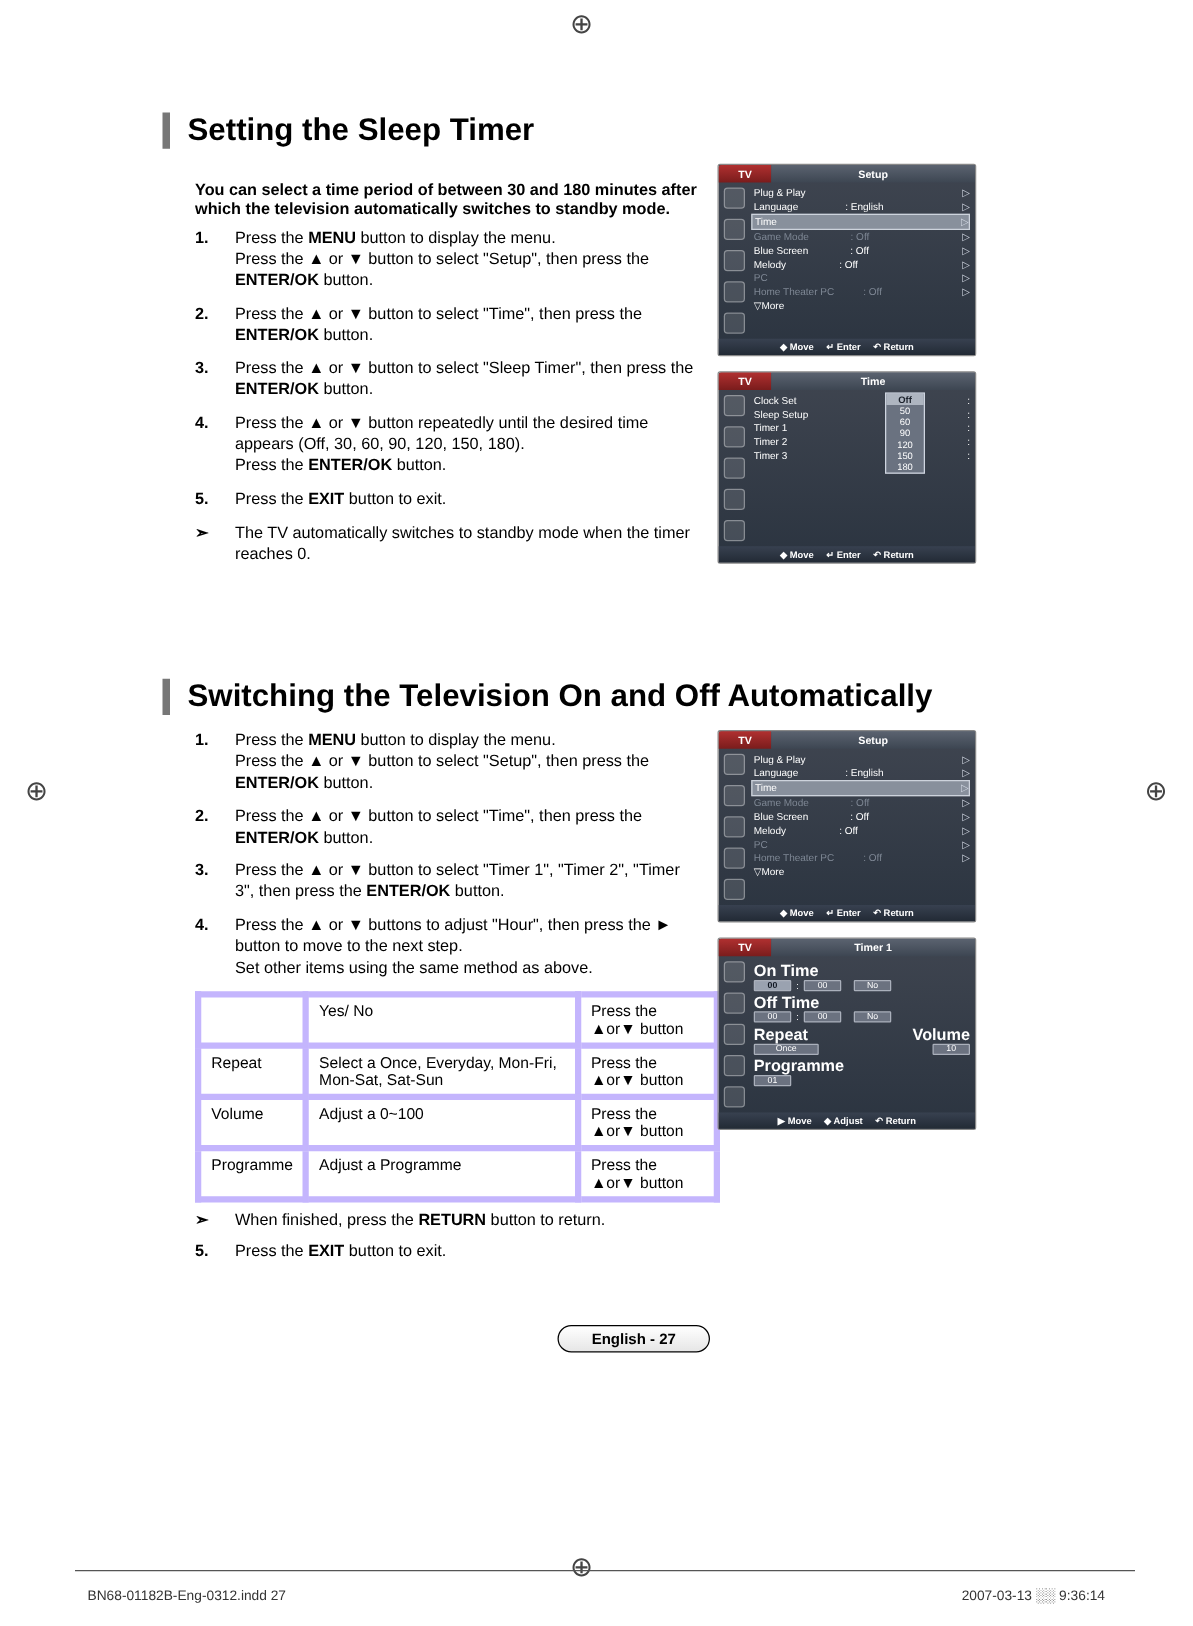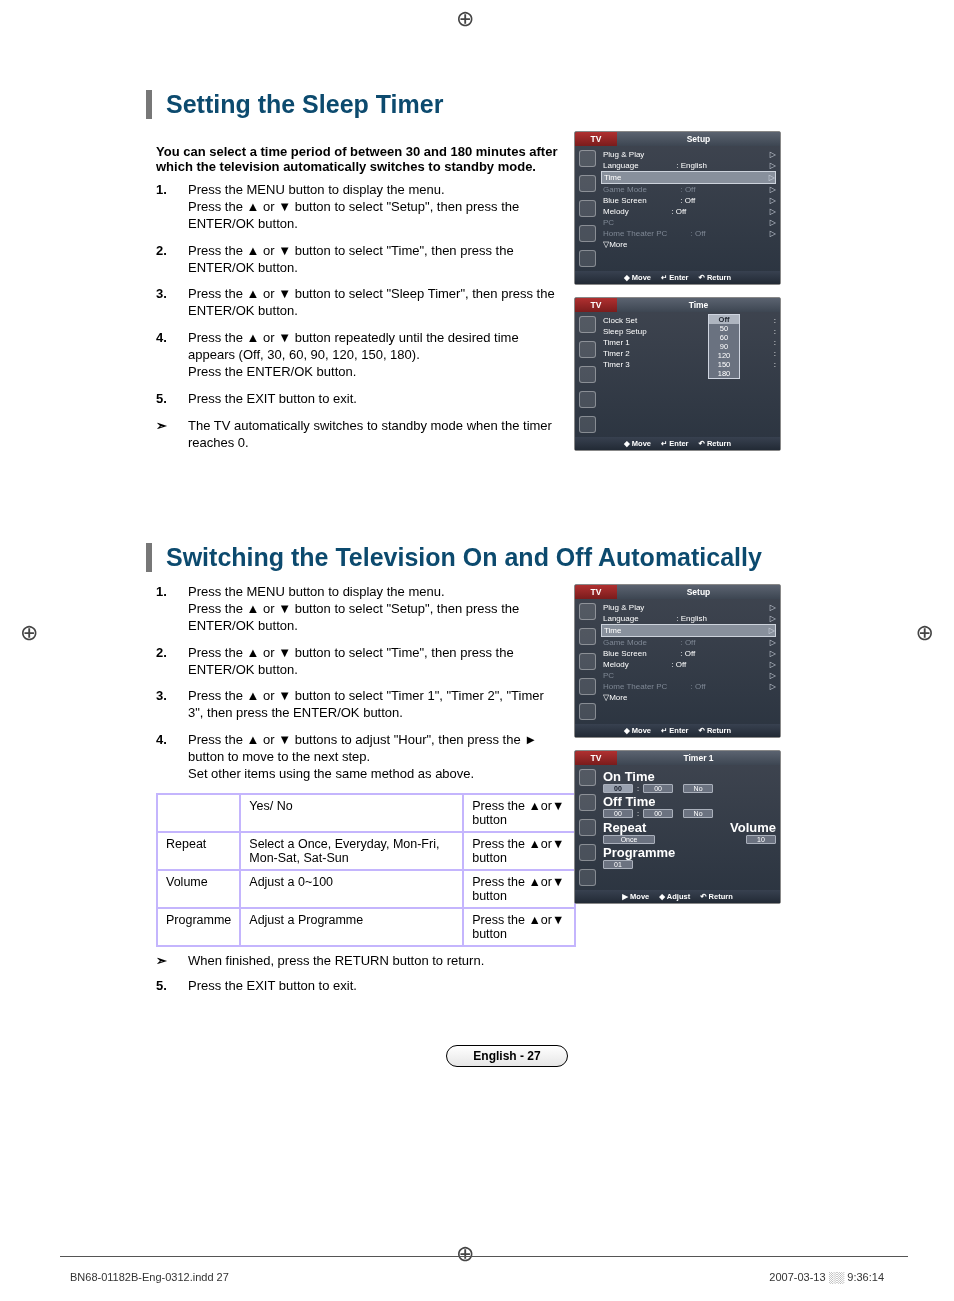--- a/index.html
+++ b/index.html
@@ -13,22 +13,22 @@
     width: 954px;
     min-height: 1301px;
     margin: 0 auto;
     padding: 60px 70px 30px 130px;
     box-sizing: border-box;
     position: relative;
   }
   .section-h1 {
     font-size: 25px;
     font-weight: bold;
-    color: #0c4a6e;
-    margin: 30px 0 12px 16px;
+    color: #000000;
+    margin: 30px 0 12px 0;
     border-left: 6px solid #777;
     padding-left: 14px;
     letter-spacing: 0px;
   }
   .intro-bold {
     font-weight: bold;
     font-size: 13px;
     padding-left: 26px;
     margin-bottom: 8px;
     width: 420px;
@@ -42,21 +42,21 @@
   .right-col { width: 210px; }
   ol.steps { list-style: none; padding-left: 26px; margin: 0; }
   ol.steps li { margin-bottom: 10px; display: flex; gap: 14px; line-height: 1.3; }
   ol.steps li .num { font-weight: bold; flex: 0 0 18px; }
   ol.steps li .txt { flex: 1; }
   .note-row { padding-left: 26px; display: flex; gap: 14px; line-height: 1.3; margin-top: 4px; }
   .note-row .arrow { flex: 0 0 18px; font-weight: bold; }
   .note-row .txt { flex: 1; }
   .bullets { margin-left: 60px; margin-top: 2px; }
   .bullets li { list-style: none; text-indent: -8px; padding-left: 8px; line-height: 1.35; }
-  .bold { font-weight: normal; }
+  .bold { font-weight: bold; }
 
   
   .osd {
     background: linear-gradient(#3f4550,#2b3440);
     color: #fff;
     font-size: 8px;
     border-radius: 2px;
     border: 1px solid #888;
     width: 205px;
     margin-bottom: 12px;
@@ -144,21 +144,21 @@
   .pill { background:#6b7280; color:#fff; border:1px solid #aab0bb; font-size:7px; padding:0 5px; border-radius:1px; text-align:center; min-width:18px; }
   .pill.sel { background:#9aa2b0; color:#0e1420; font-weight:bold; }
 
   table.guide {
     border-collapse: collapse;
     margin: 6px 0 6px 26px;
     font-size: 12.5px;
     width: 420px;
   }
   table.guide td {
-    border: 2px solid #c4b5fd;
+    border: 5px solid #c4b5fd;
     padding: 4px 8px;
     vertical-align: top;
   }
 
   .page-label {
     display:block;
     margin: 40px auto 0 auto;
     width: 120px;
     text-align: center;
     font-weight: bold;

